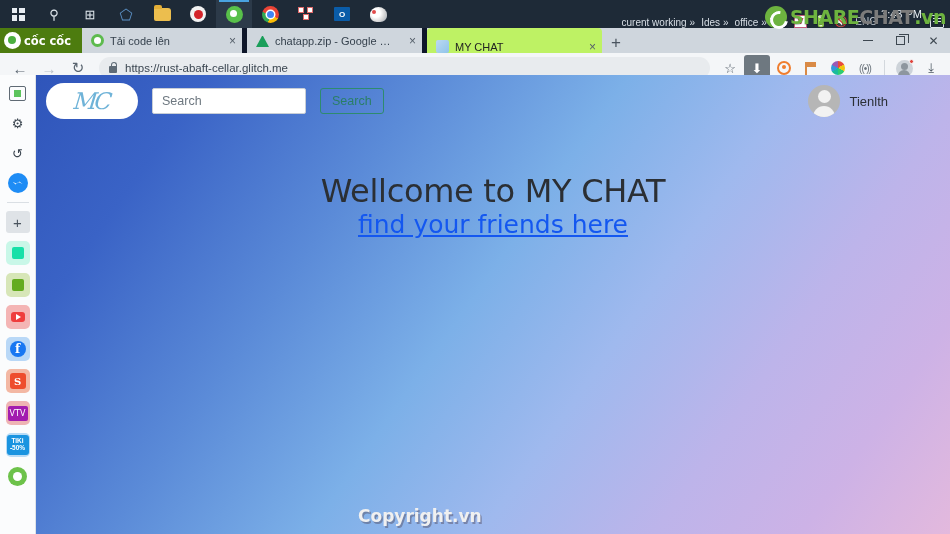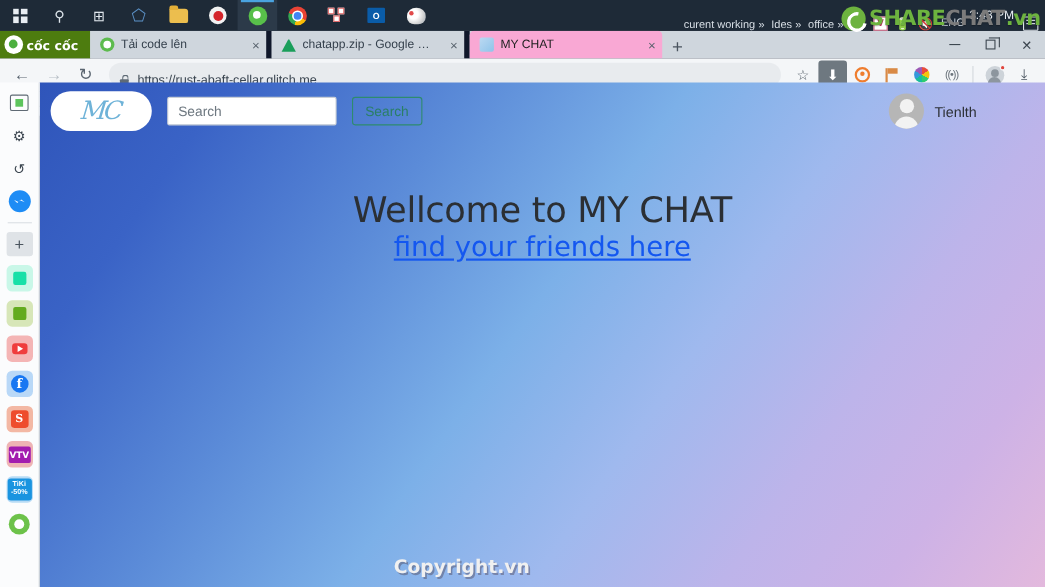--- a/index.html
+++ b/index.html
@@ -99,21 +99,21 @@
   .brand .mark { width: 17px; height: 17px; border-radius: 50%; background: #fff;
     position: relative; flex: none; }
   .brand .mark::after { content:""; position:absolute;left:4px;top:4px;width:8px;height:8px;
     border-radius:50%; background:#4caf3f; }
   .brand .txt { color: #fff; font-size: 11.5px; font-weight: bold; font-family:"DejaVu Sans",sans-serif; }
 
   .tab { height: 25px; display: flex; align-items: center; gap: 6px;
     padding: 0 6px 0 9px; font-size: 11px; color: #35414d; position: relative;
     background: #cfd6dd; min-width: 0; }
   .tab.inactive { border-right: 5px solid #0f172a; }
-  .tab.active { background: #f9a8d4; border-radius: 4px 4px 0 0; color: #222; }
+  .tab.active { background: #bef264; border-radius: 4px 4px 0 0; color: #222; align-items: flex-end; }
   .tab .favicon { width: 13px; height: 13px; flex: none; }
   .tab .title { white-space: nowrap; overflow: hidden; text-overflow: ellipsis; }
   .tab .x { margin-left: auto; padding-left: 8px; color: #56606b; font-size: 12px;
     line-height: 1; }
   .fav-coc { border-radius:50%; background:#5dbb4e; position:relative; }
   .fav-coc::after{content:"";position:absolute;left:3px;top:3px;width:7px;height:7px;
     border-radius:50%;background:#fff;}
   .fav-drive { width:0;height:0;border-left:6.5px solid transparent;
     border-right:6.5px solid transparent;border-bottom:11px solid #1a9e5a; }
   .fav-chat { border-radius: 2px;
@@ -128,21 +128,21 @@
   .wc .max::after{content:"";position:absolute;left:1.5px;top:-3px;width:9px;height:8px;
     border:1px solid #3d4750;border-bottom:none;border-left:none;}
 
   
   #toolbar { height: 30px; background: #f4f6f8; display: flex; align-items: center;
     padding: 0 6px; gap: 1px; }
   .navbtn { width: 28px; height: 26px; display:flex;align-items:center;justify-content:center;
     font-size: 15px; color: #5a6570; }
   .navbtn.dim { color: #b9c0c7; }
   #omnibox { flex: 1; height: 22px; background: #e8ebee; border-radius: 11px;
-    display: flex; align-items: flex-end; padding: 0 10px; gap: 8px; margin: 0 6px;
+    display: flex; align-items: center; padding: 0 10px; gap: 8px; margin: 0 6px;
     font-size: 11.5px; color: #3b4651; }
   .lock { width: 8px; height: 7px; background: #5f6b76; border-radius: 1px;
     position: relative; flex: none; margin-top: 2px;}
   .lock::before{content:"";position:absolute;left:1.7px;top:-4px;width:4.6px;height:5px;
     border:1.3px solid #5f6b76;border-bottom:none;border-radius:3px 3px 0 0;}
   .tb-act { width: 26px; height: 26px; display:flex;align-items:center;justify-content:center;
     font-size: 13px; color: #4d5862; }
   .tb-act.dl-active { background: #6e7880; border-radius: 3px; color: #fff; }
   .ext1 { width: 14px;height:14px;border-radius:50%;border:2.6px solid #ef7d2e;}
   .ext1::after{content:"";display:block;width:4px;height:4px;border-radius:50%;
@@ -209,21 +209,21 @@
     display:flex;align-items:center;justify-content:center;}
   .yt::after{content:"";width:0;height:0;border-left:5px solid #fff;
     border-top:3px solid transparent;border-bottom:3px solid transparent;margin-left:1px;}
   .fb { width:16px;height:16px;border-radius:50%;background:#1877f2;color:#fff;
     font-family:"DejaVu Serif",serif;font-weight:bold;font-size:12px;
     display:flex;align-items:center;justify-content:center;line-height:1;}
   .shopee { width:16px;height:16px;background:#ee4d2d;border-radius:3px;color:#fff;
     font-family:"DejaVu Serif",serif;font-size:10px;font-weight:bold;
     display:flex;align-items:center;justify-content:center;}
   .vtv { width:20px;height:15px;background:#a21caf;border-radius:2px;color:#fff;
-    font-size:8px;font-weight:bold;display:flex;align-items:center;justify-content:center;
+    font-size:8px;font-weight:normal;display:flex;align-items:center;justify-content:center;
     font-family:"DejaVu Sans",sans-serif;}
   .tiki { width:22px;height:20px;background:#1a94e0;border-radius:3px;color:#fff;
     font-size:6.5px;font-weight:bold;display:flex;flex-direction:column;
     align-items:center;justify-content:center;line-height:1.05;}
   .coccoc-sb { width:19px;height:19px;border-radius:50%;background:#6dc24a;position:relative;}
   .coccoc-sb::after{content:"";position:absolute;left:5px;top:5px;width:9px;height:9px;
     border-radius:50%;background:#fff;}
 
   
   #viewport { position: absolute; left: 36px; top: 47px; width: 914px; height: 459px;

